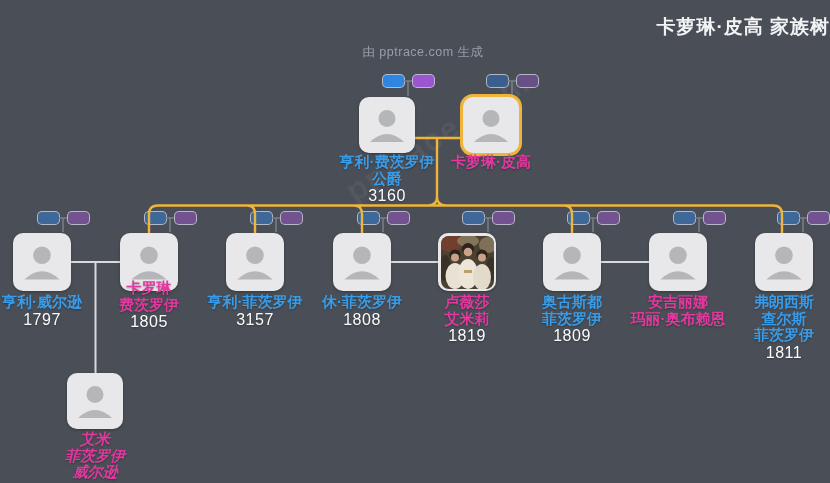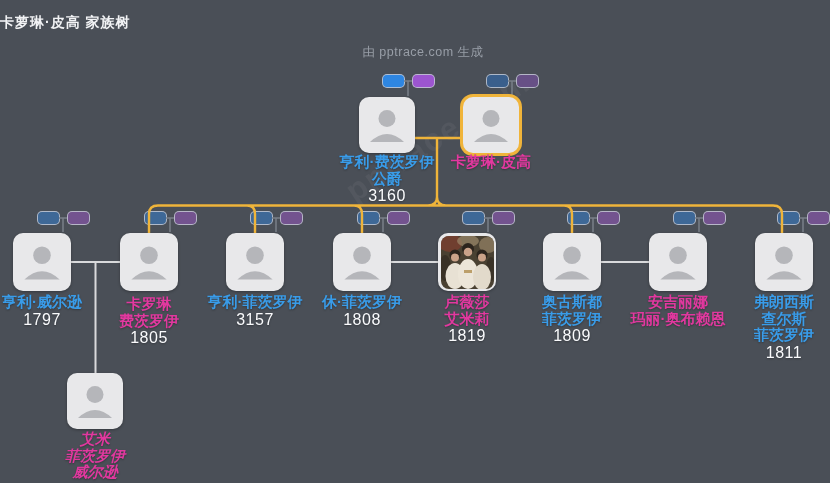--- a/index.html
+++ b/index.html
@@ -4,22 +4,22 @@
 <style>
   html,body{margin:0;padding:0;}
   body{
     width:830px;height:483px;
     background:#4a4f57;
     font-family:"Liberation Sans","DejaVu Sans",sans-serif;
     position:relative;overflow:hidden;
   }
   #stage{position:absolute;left:0;top:0;width:830px;height:483px;}
   .page-title{
-    position:absolute;left:0;top:14px;width:830px;text-align:left;
-    font-size:14px;font-weight:bold;color:#f2f3f5;letter-spacing:1px;
+    position:absolute;left:0;top:14px;width:830px;text-align:right;
+    font-size:19px;font-weight:bold;color:#f2f3f5;letter-spacing:1px;
     z-index:6;
   }
   .page-subtitle{
     position:absolute;left:0;top:44px;width:830px;text-align:center;
     font-size:12.5px;color:#989ea7;letter-spacing:0.5px;
     z-index:6;
     margin-left:8px;
   }
   .watermark{
     position:absolute;left:318px;top:118px;width:240px;text-align:center;
@@ -138,21 +138,21 @@
         <span class="year">1797</span>
       </div>
       <div class="pill muted-blue" style="left: 143.5px; top: 211px;"></div>
       <div class="pill muted-purple" style="left: 173.5px; top: 211px;"></div>
       <div class="card" style="left: 120px; top: 233px; width: 58px; height: 58px;">
         <svg viewBox="0 0 56 56">
           <circle cx="28" cy="21.5" r="8.5" fill="#b5b6ba"></circle>
           <path d="M11 45 Q28 29 45 45 Z" fill="#b5b6ba"></path>
         </svg>
       </div>
-      <div class="label female" style="left: 84px; top: 296px;">
+      <div class="label female" style="left: 84px; top: 280px;">
         <span class="name-line">卡罗琳</span>
         <span class="name-line">费茨罗伊</span>
         <span class="year">1805</span>
       </div>
       <div class="pill muted-blue" style="left: 249.5px; top: 211px;"></div>
       <div class="pill muted-purple" style="left: 279.5px; top: 211px;"></div>
       <div class="card" style="left: 226px; top: 233px; width: 58px; height: 58px;">
         <svg viewBox="0 0 56 56">
           <circle cx="28" cy="21.5" r="8.5" fill="#b5b6ba"></circle>
           <path d="M11 45 Q28 29 45 45 Z" fill="#b5b6ba"></path>

